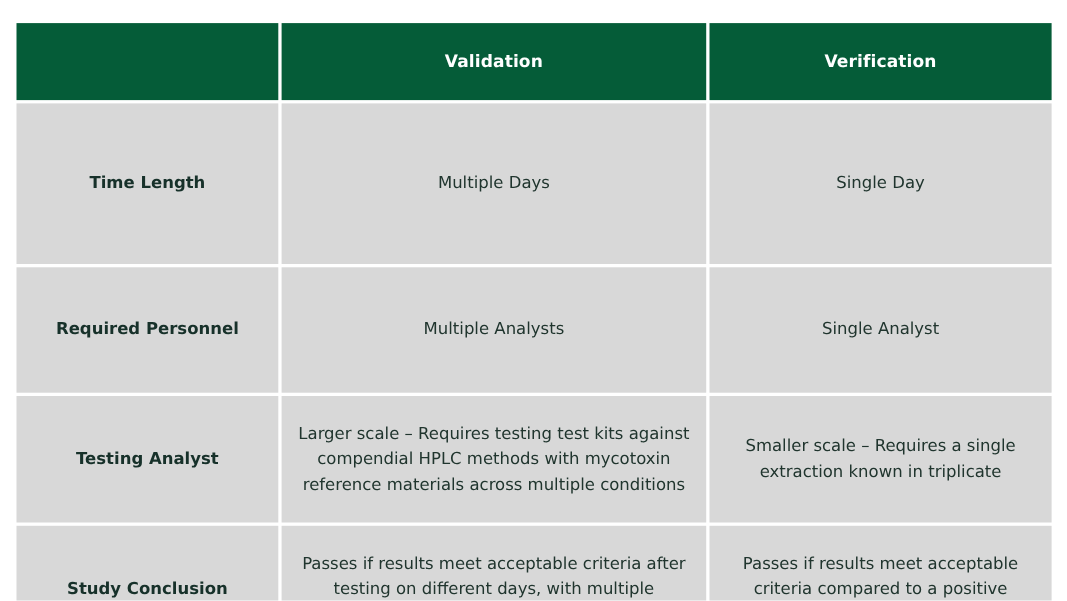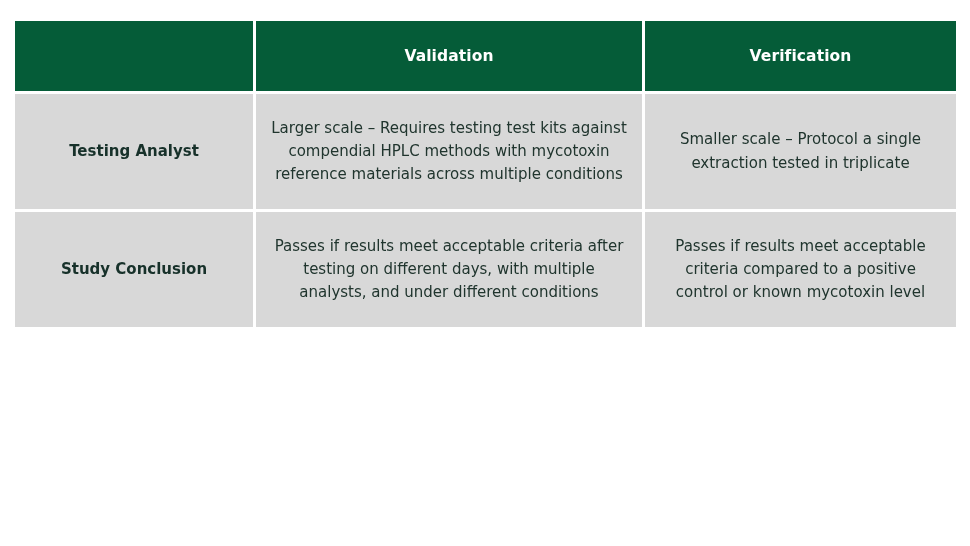--- a/index.html
+++ b/index.html
@@ -97,26 +97,36 @@
     <thead>
       <tr class="header-row">
         <th class="corner-cell"></th>
         <th>Validation</th>
         <th>Verification</th>
       </tr>
     </thead>
 
     <tbody>
 
+      <tr class="body-row row-time">
+        <td class="row-label">Time Length</td>
+        <td>Multiple Days</td>
+        <td>Single Day</td>
+      </tr>
 
+      <tr class="body-row row-personnel">
+        <td class="row-label">Required Personnel</td>
+        <td>Multiple Analysts</td>
+        <td>Single Analyst</td>
+      </tr>
 
       <tr class="body-row row-protocol">
         <td class="row-label">Testing Analyst</td>
         <td>Larger scale – Requires testing test kits against compendial HPLC methods with mycotoxin reference materials across multiple conditions</td>
-        <td>Smaller scale – Protocol a single extraction tested in triplicate</td>
+        <td>Smaller scale – Requires a single extraction known in triplicate</td>
       </tr>
 
       <tr class="body-row row-conclusion">
         <td class="row-label">Study Conclusion</td>
         <td>Passes if results meet acceptable criteria after testing on different days, with multiple analysts, and under different conditions</td>
         <td>Passes if results meet acceptable criteria compared to a positive control or known mycotoxin level</td>
       </tr>
 
     </tbody>
   </table>

